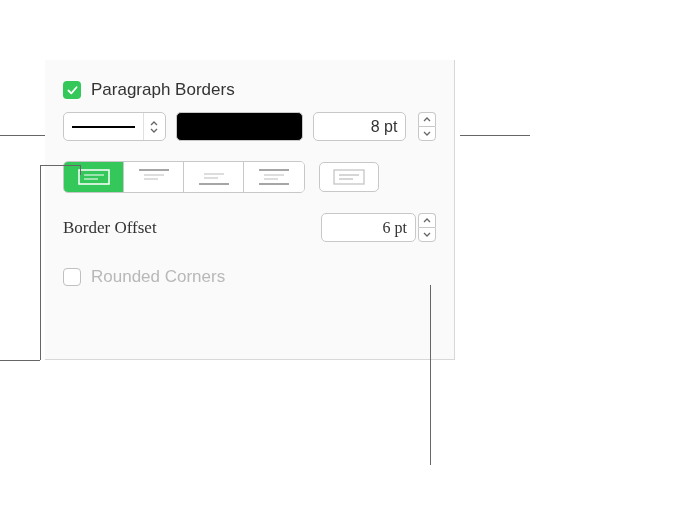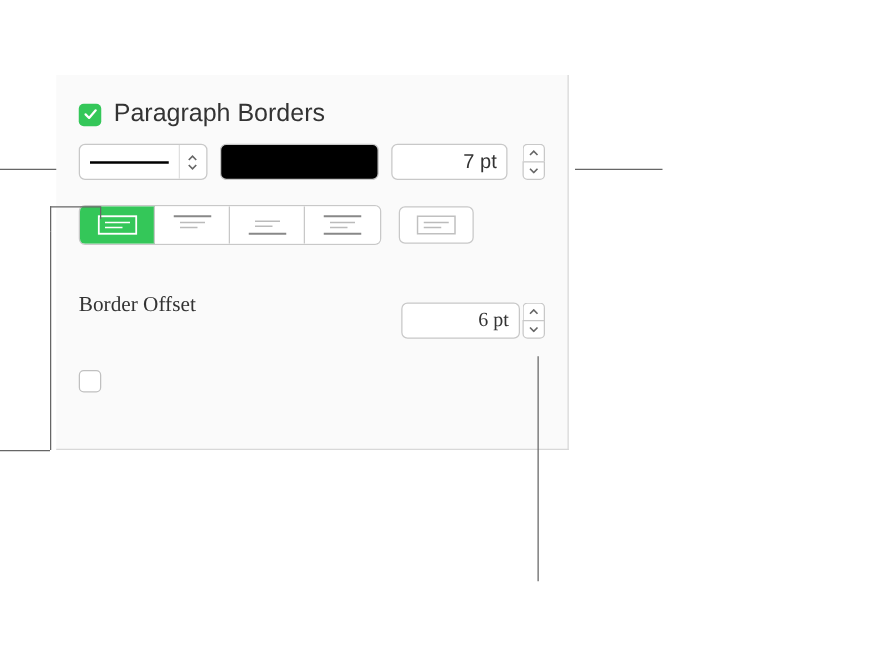--- a/index.html
+++ b/index.html
@@ -54,21 +54,21 @@
       background: #fff;
       border: 1px solid #c0c0c0;
     }
     
     .checkbox.checked svg {
       width: 13px;
       height: 13px;
     }
     
     .check-label {
-      font-size: 20px;
+      font-size: 17px;
       color: #333;
     }
     
     .check-label.disabled {
       color: #b8b8b8;
     }
     
     .controls-row {
       display: flex;
       align-items: center;
@@ -224,21 +224,20 @@
     }
     
     .offset-label {
       font-size: 17px;
       color: #333;
     }
     
     .offset-controls {
       display: flex;
       align-items: flex-end;
-      margin-top: 26px;
     }
     
     
     .callout-line {
       position: absolute;
       background: #666;
     }
     
     .callout-h1 {
       top: 135px;
@@ -318,21 +317,21 @@
         <svg width="10" height="12" viewBox="0 0 10 12">
           <path d="M2 4 L5 1 L8 4" stroke="#666" stroke-width="1.3" fill="none"></path>
           <path d="M2 8 L5 11 L8 8" stroke="#666" stroke-width="1.3" fill="none"></path>
         </svg>
       </div>
     </div>
 
     <div class="color-swatch" style="#000000"></div>
 
     <div class="number-input">
-      <span>7 pt</span>
+      <span>8 pt</span>
     </div>
     <div class="stepper">
       <div class="stepper-btn">
         <svg width="8" height="5" viewBox="0 0 8 5">
             <path d="M1 4 L4 1 L7 4" stroke="#666" stroke-width="1.3" fill="none"></path>
           </svg>
       </div>
       <div class="stepper-btn">
         <svg width="8" height="5" viewBox="0 0 8 5">
             <path d="M1 1 L4 4 L7 1" stroke="#666" stroke-width="1.3" fill="none"></path>
@@ -403,20 +402,21 @@
           <svg width="8" height="5" viewBox="0 0 8 5">
               <path d="M1 1 L4 4 L7 1" stroke="#666" stroke-width="1.3" fill="none"></path>
             </svg>
         </div>
       </div>
     </div>
   </div>
 
   <div class="checkbox-row">
     <div class="checkbox unchecked"></div>
+    <span class="check-label disabled">Rounded Corners</span>
   </div>
 
 </div>
 
 <div class="callout-line callout-h1"></div>
 <div class="callout-line callout-h2"></div>
 <div class="callout-line callout-v1"></div>
 <div class="callout-line callout-v1b"></div>
 <div class="callout-line callout-v1c"></div>
 <div class="callout-line callout-h3"></div>

